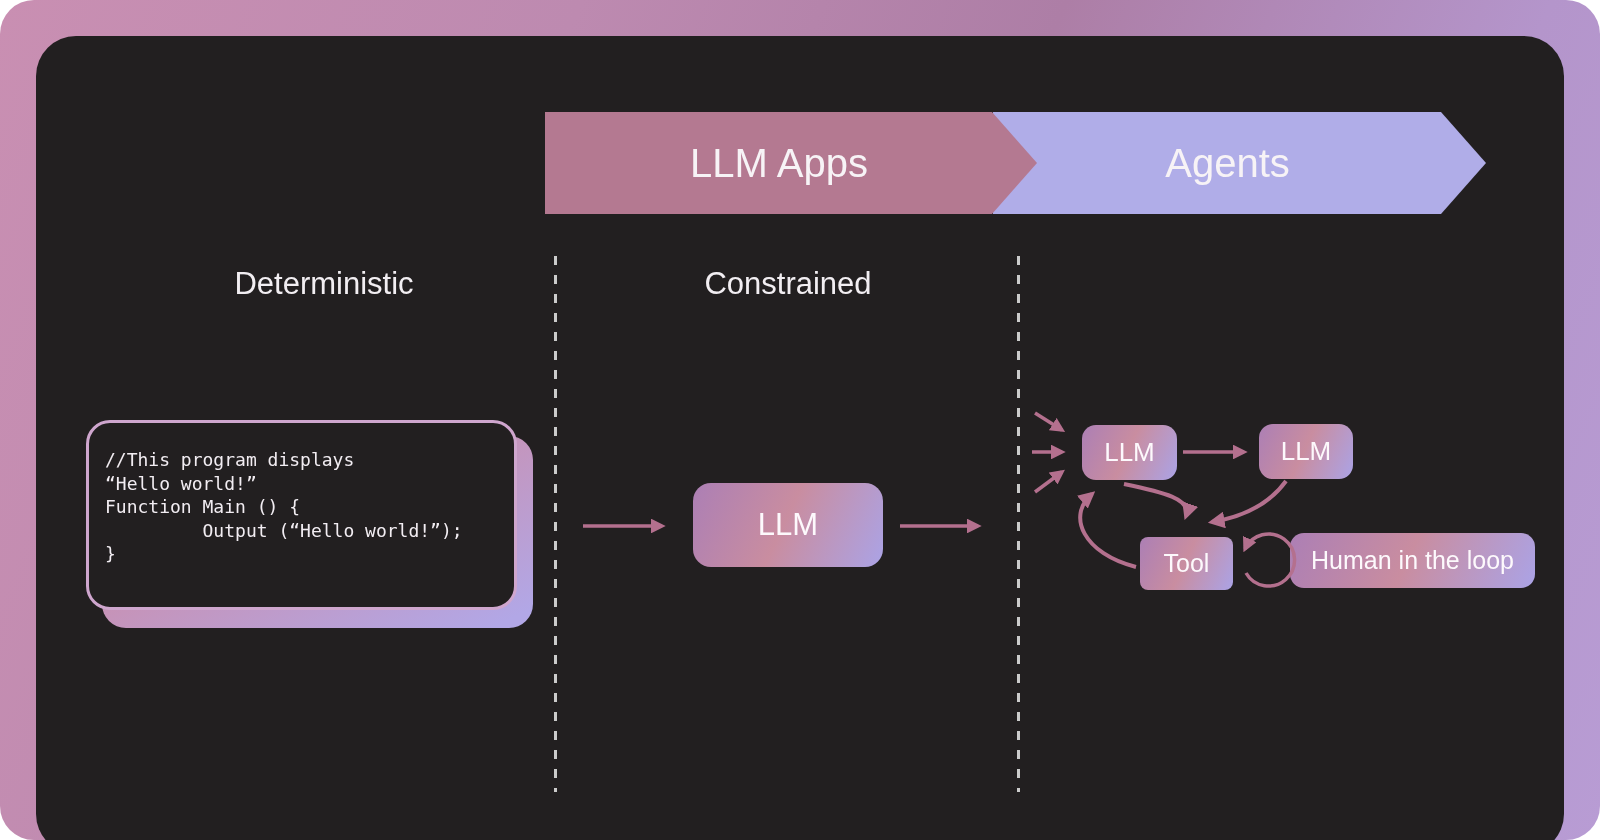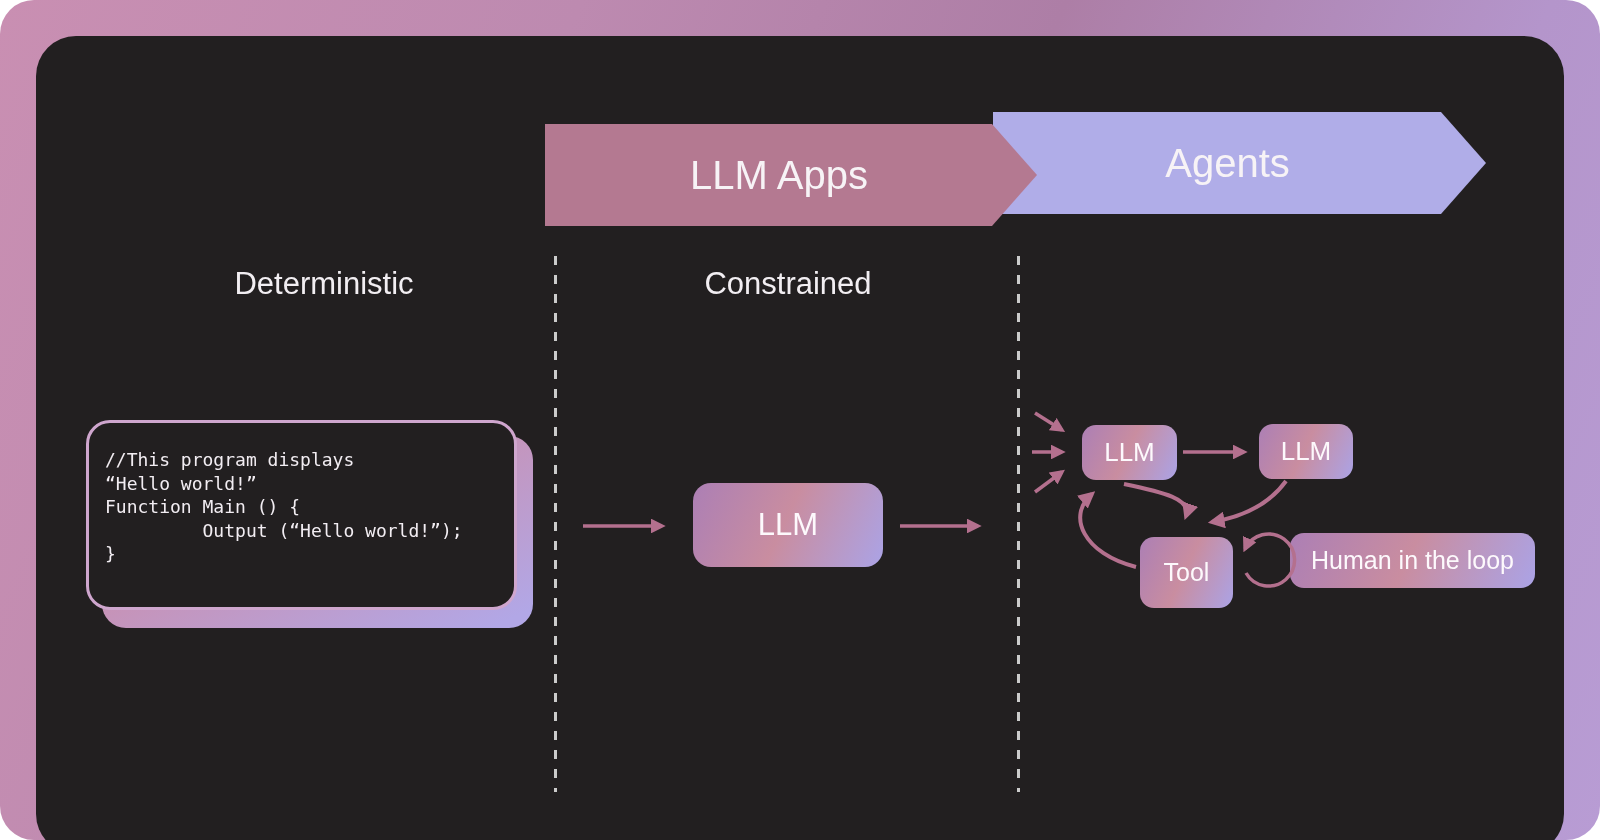--- a/index.html
+++ b/index.html
@@ -9,21 +9,21 @@
          background:linear-gradient(112deg,#c98fb2 0%,#bd8ab0 30%,#ad7ea6 55%,#b495cb 80%,#b89cd4 100%);}
   .panel{position:absolute;left:36px;top:36px;width:1528px;height:818px;
          background:#221f20;border-radius:40px;}
 
   
   .stage{position:absolute;top:112px;height:102px;box-sizing:border-box;
          display:flex;align-items:center;justify-content:center;
          padding-right:24px;color:#f7f3f6;font-size:40px;font-weight:400;
          clip-path:polygon(0 0,calc(100% - 45px) 0,100% 50%,calc(100% - 45px) 100%,0 100%);}
   .stage-software{left:90px;width:499px;background:#8b2486;z-index:3;}
-  .stage-llmapps{left:545px;width:492px;background:#b47991;z-index:2;margin-top:12px;}
+  .stage-llmapps{left:545px;width:492px;background:#b47991;z-index:2;}
   .stage-agents{left:993px;width:493px;background:#b0ade8;z-index:1;}
 
   
   .col-title{position:absolute;top:266px;width:400px;text-align:center;
              color:#f2eef2;font-size:31px;}
   .col-title.c1{left:124px;}
   .col-title.c2{left:588px;}
   .col-title.c3{left:1052px;}
 
   
@@ -43,21 +43,21 @@
                  font-family:"DejaVu Sans Mono",monospace;font-size:18px;
                  line-height:23.5px;color:#f2edf2;white-space:pre;}
 
   
   .node{position:absolute;display:flex;align-items:center;justify-content:center;
         color:#fdf9fc;
         background:linear-gradient(115deg,#ac7fb5 0%,#c98da0 48%,#aba3e6 100%);}
   .node-llm-main{left:693px;top:483px;width:190px;height:84px;border-radius:18px;font-size:31px;}
   .node-llm-a{left:1082px;top:425px;width:95px;height:55px;border-radius:14px;font-size:26px;}
   .node-llm-b{left:1259px;top:424px;width:94px;height:55px;border-radius:14px;font-size:26px;}
-  .node-tool{left:1140px;top:537px;width:93px;height:71px;border-radius:14px;font-size:25px;}
+  .node-tool{left:1140px;top:537px;width:93px;height:53px;border-radius:8px;font-size:25px;}
   .node-human{left:1290px;top:533px;width:245px;height:55px;border-radius:14px;font-size:25px;}
 
   .arrows{position:absolute;inset:0;pointer-events:none;}
 </style>
 </head>
 <body>
 
 <div class="frame">
   <div class="panel"></div>
 

